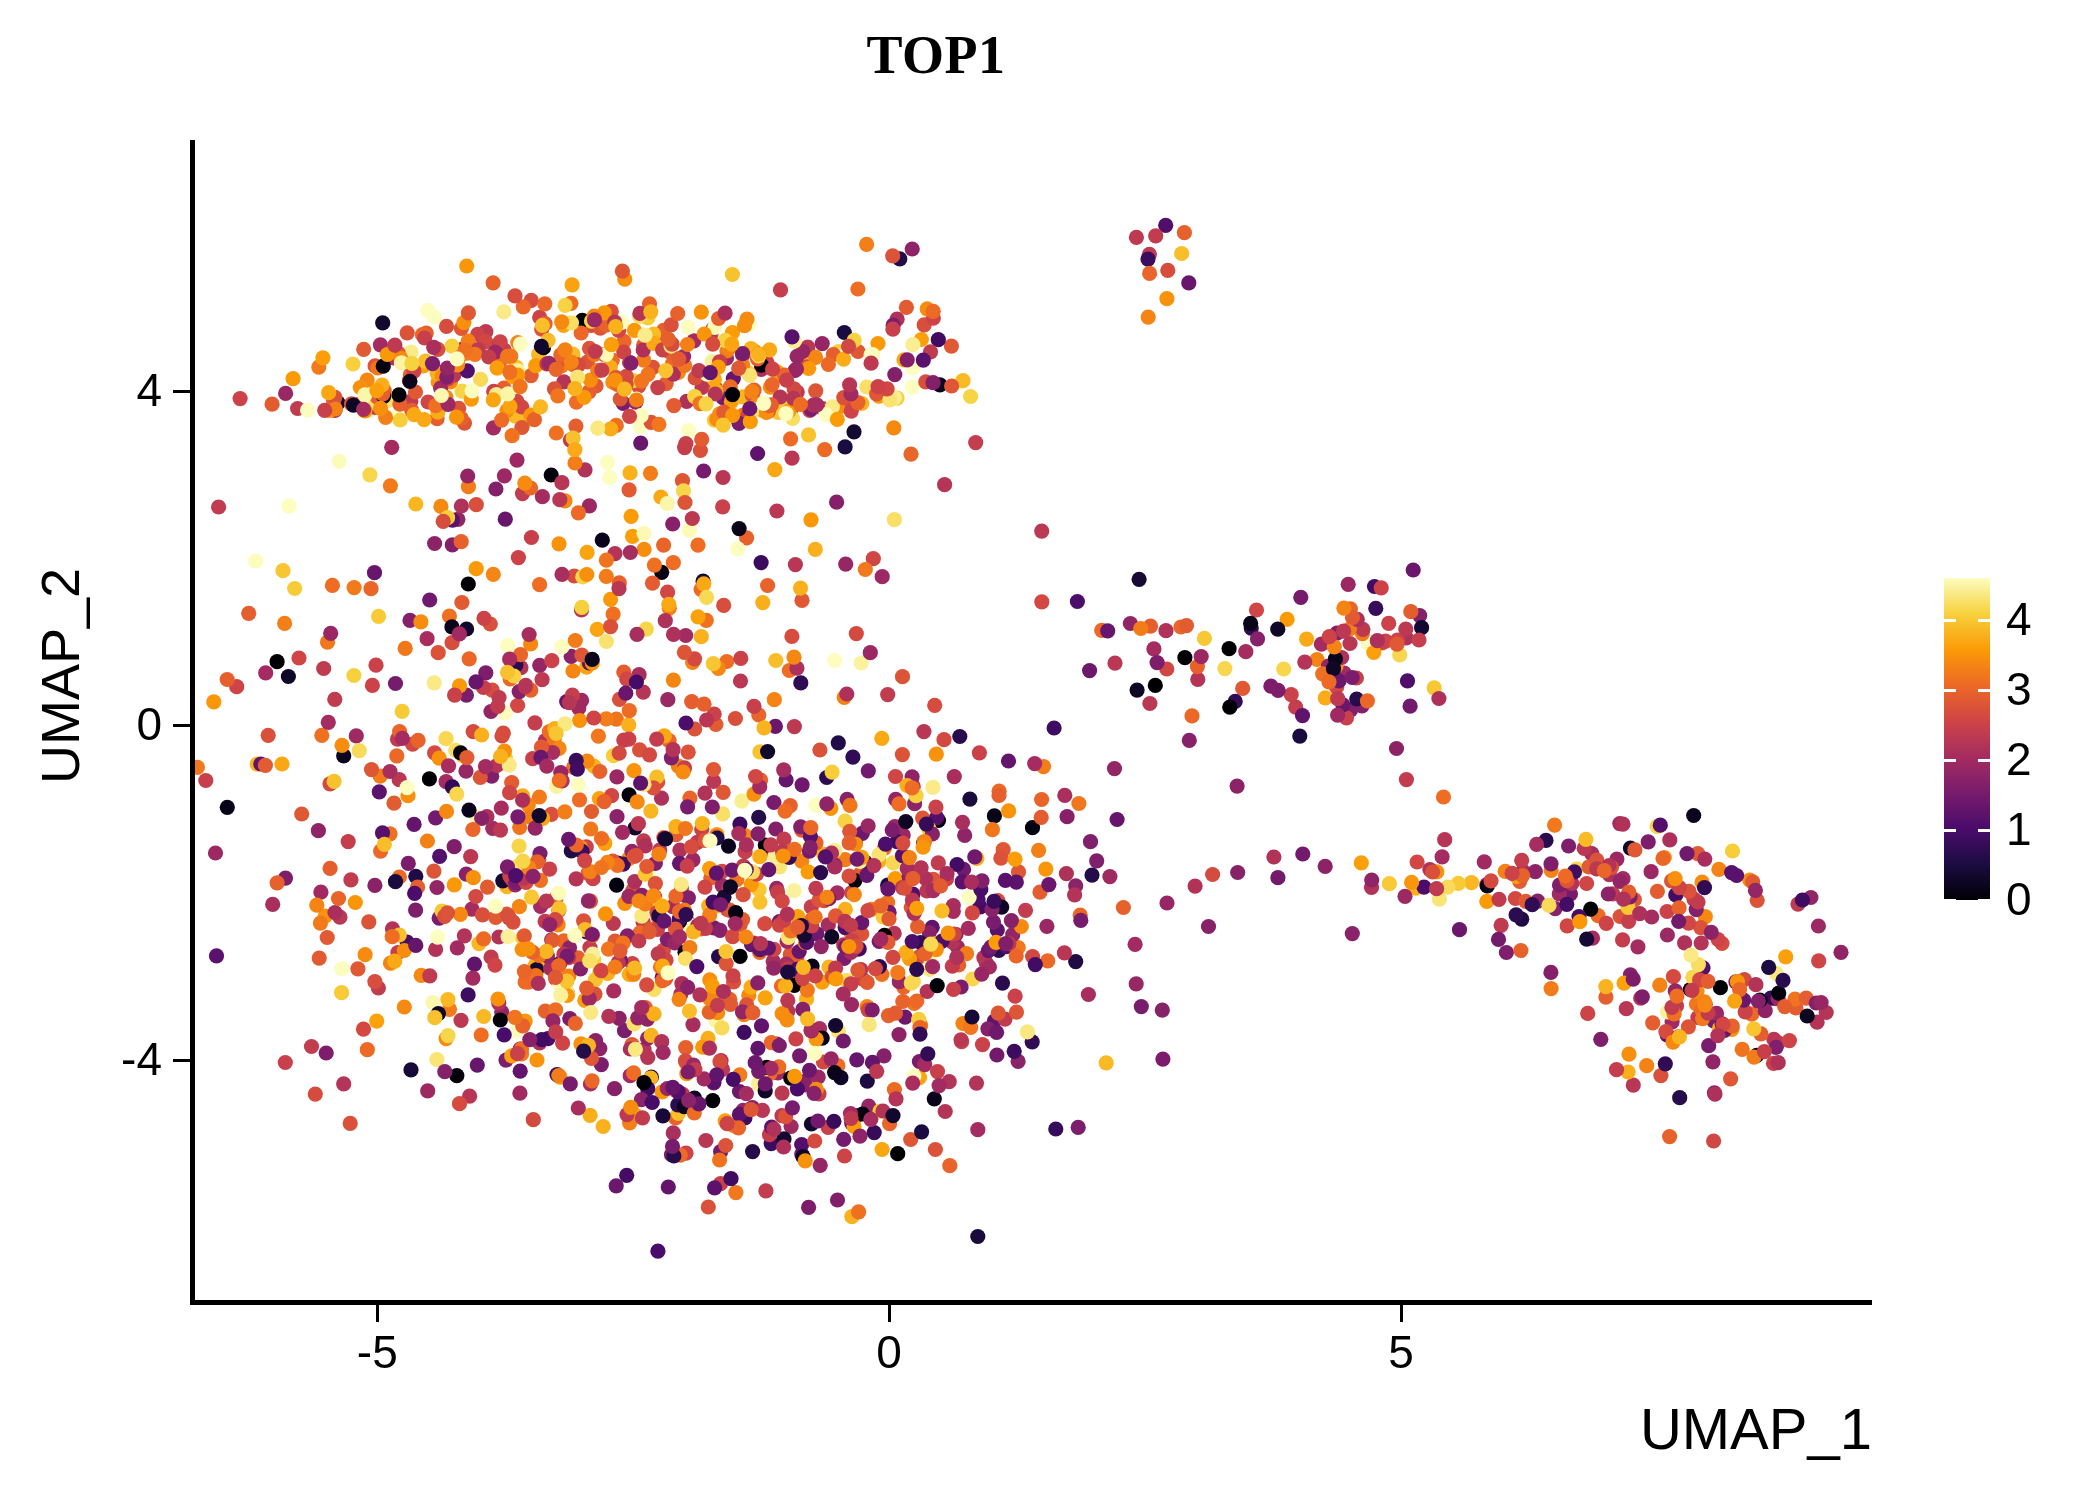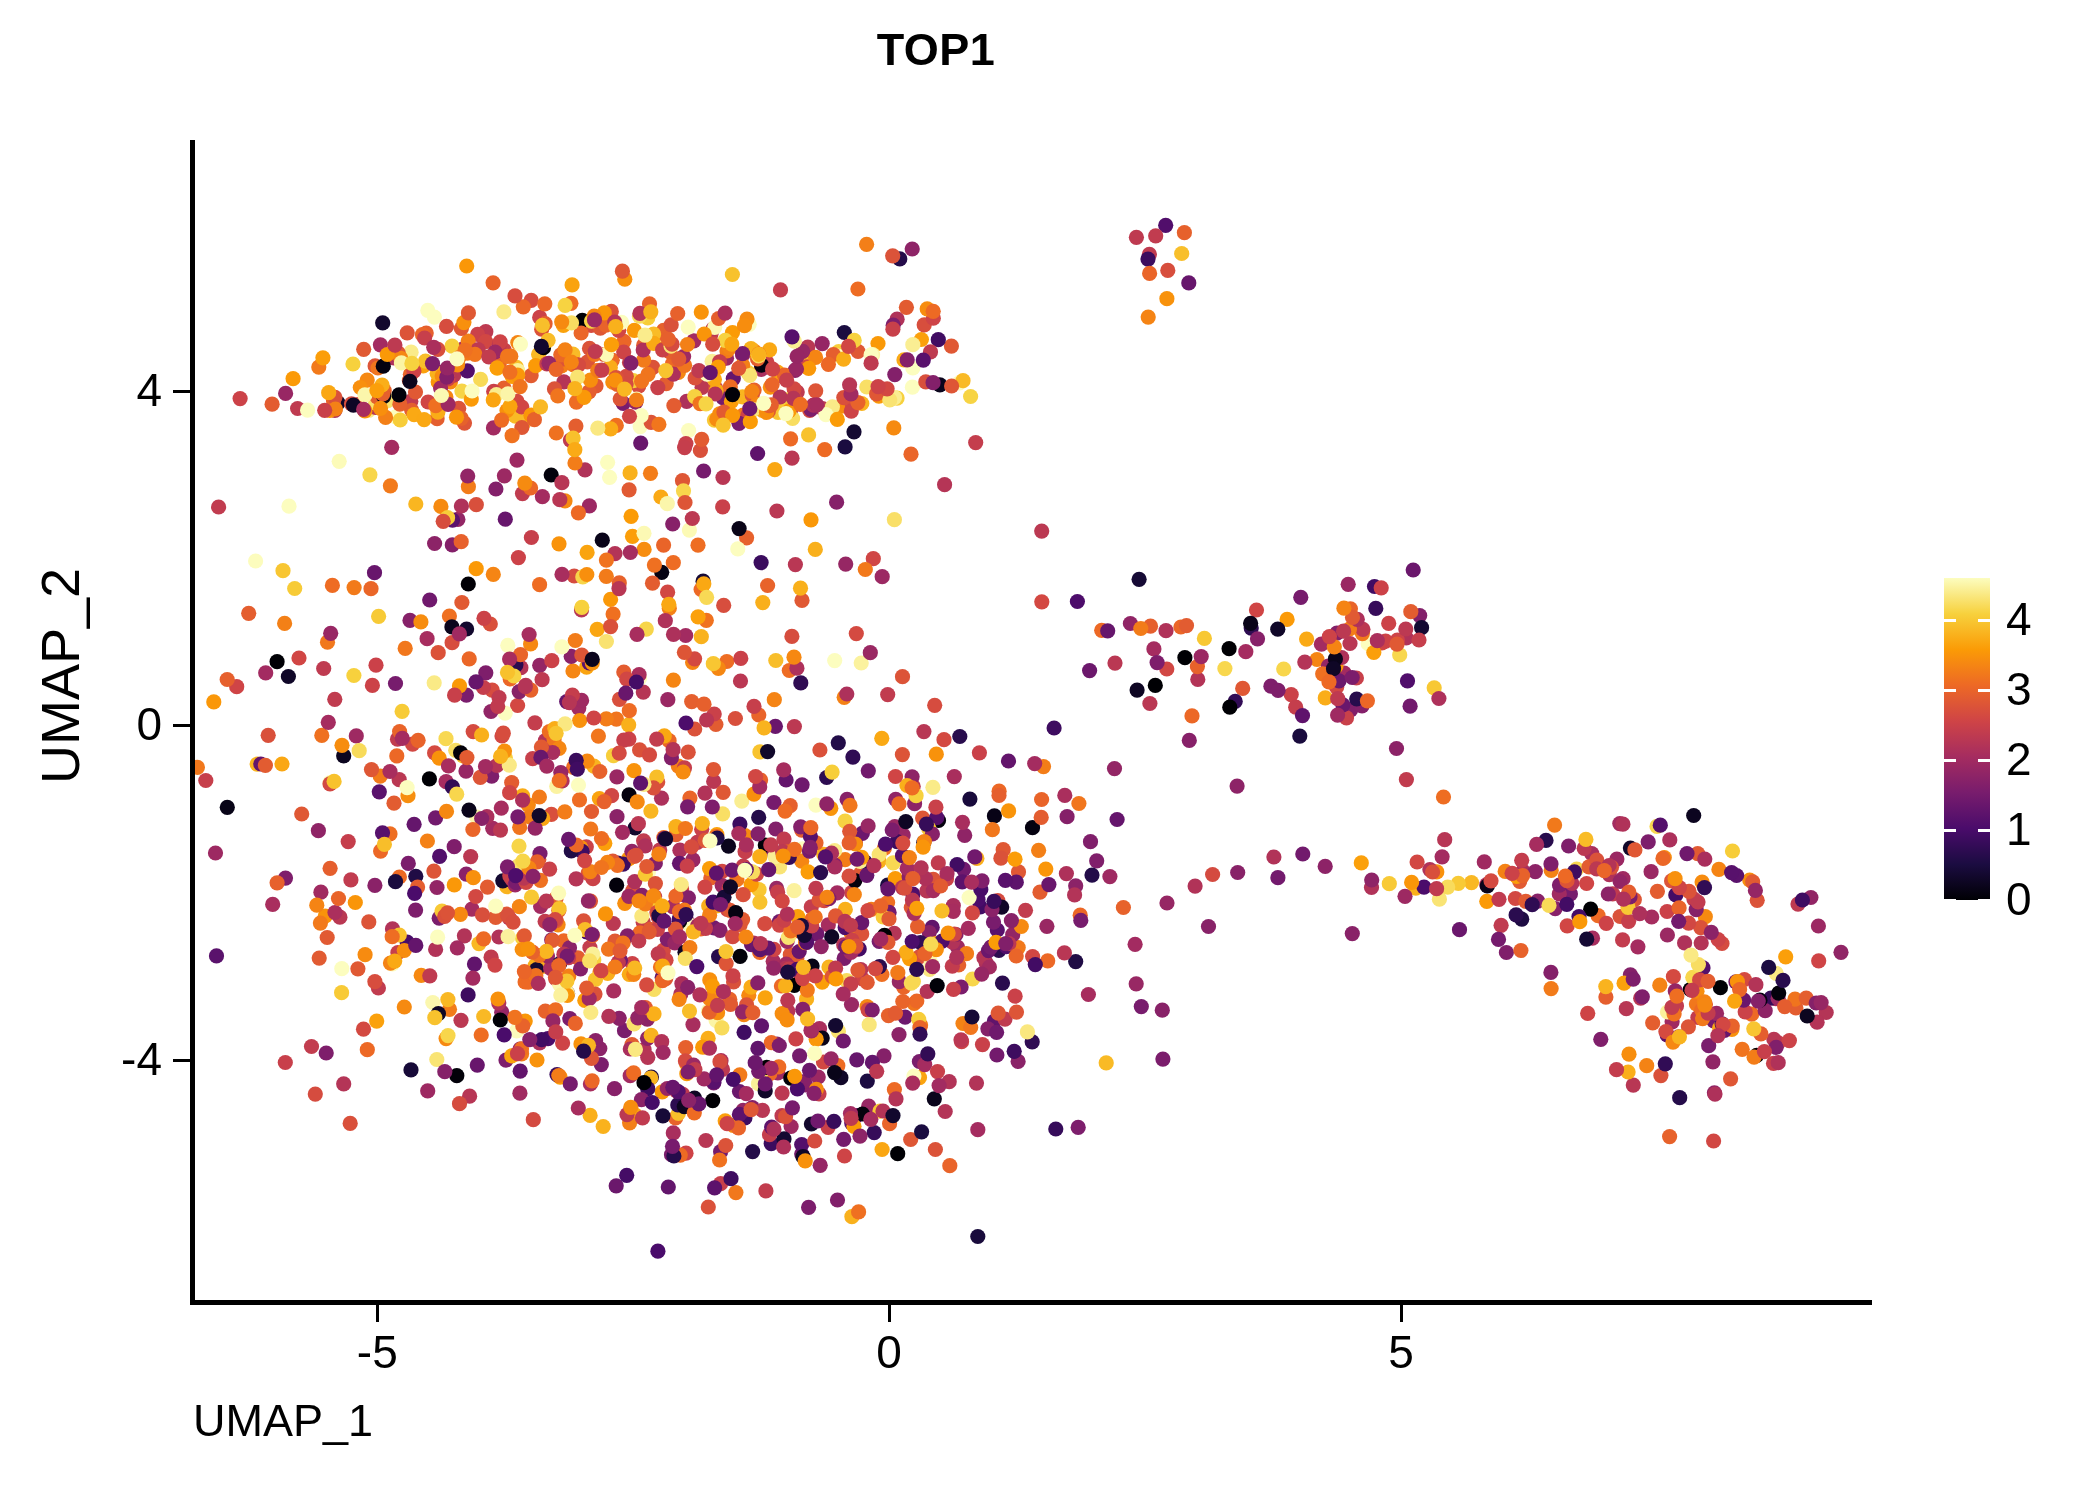--- a/index.html
+++ b/index.html
@@ -19,25 +19,25 @@
     height: 1500px;
     background: #ffffff;
   }
   
   #plot-title {
     position: absolute;
     left: 0;
     top: 24px;
     width: 1872px;
     text-align: center;
-    font-size: 45px;
+    font-size: 54px;
     font-weight: bold;
     color: #000000;
     letter-spacing: 0.5px;
-    font-family: Liberation Sans, sans-serif;
+    font-family: Liberation Serif, serif;
   }
   
   #panel {
     position: absolute;
     left: 193px;
     top: 140px;
     width: 1679px;
     height: 1162px;
     background: #ffffff;
   }
@@ -100,22 +100,22 @@
     color: #000000;
     margin-top: -28px;
     font-family: "Liberation Sans", sans-serif;
   }
   
   #x-axis-title {
     position: absolute;
     left: 193px;
     top: 1395px;
     width: 1679px;
-    text-align: left;
-    font-size: 45px;
+    text-align: right;
+    font-size: 58px;
     color: #000000;
     font-family: "Liberation Sans", sans-serif;
   }
   #y-axis-title {
     position: absolute;
     left: -240px;
     top: 645px;
     width: 600px;
     text-align: center;
     font-size: 54px;

